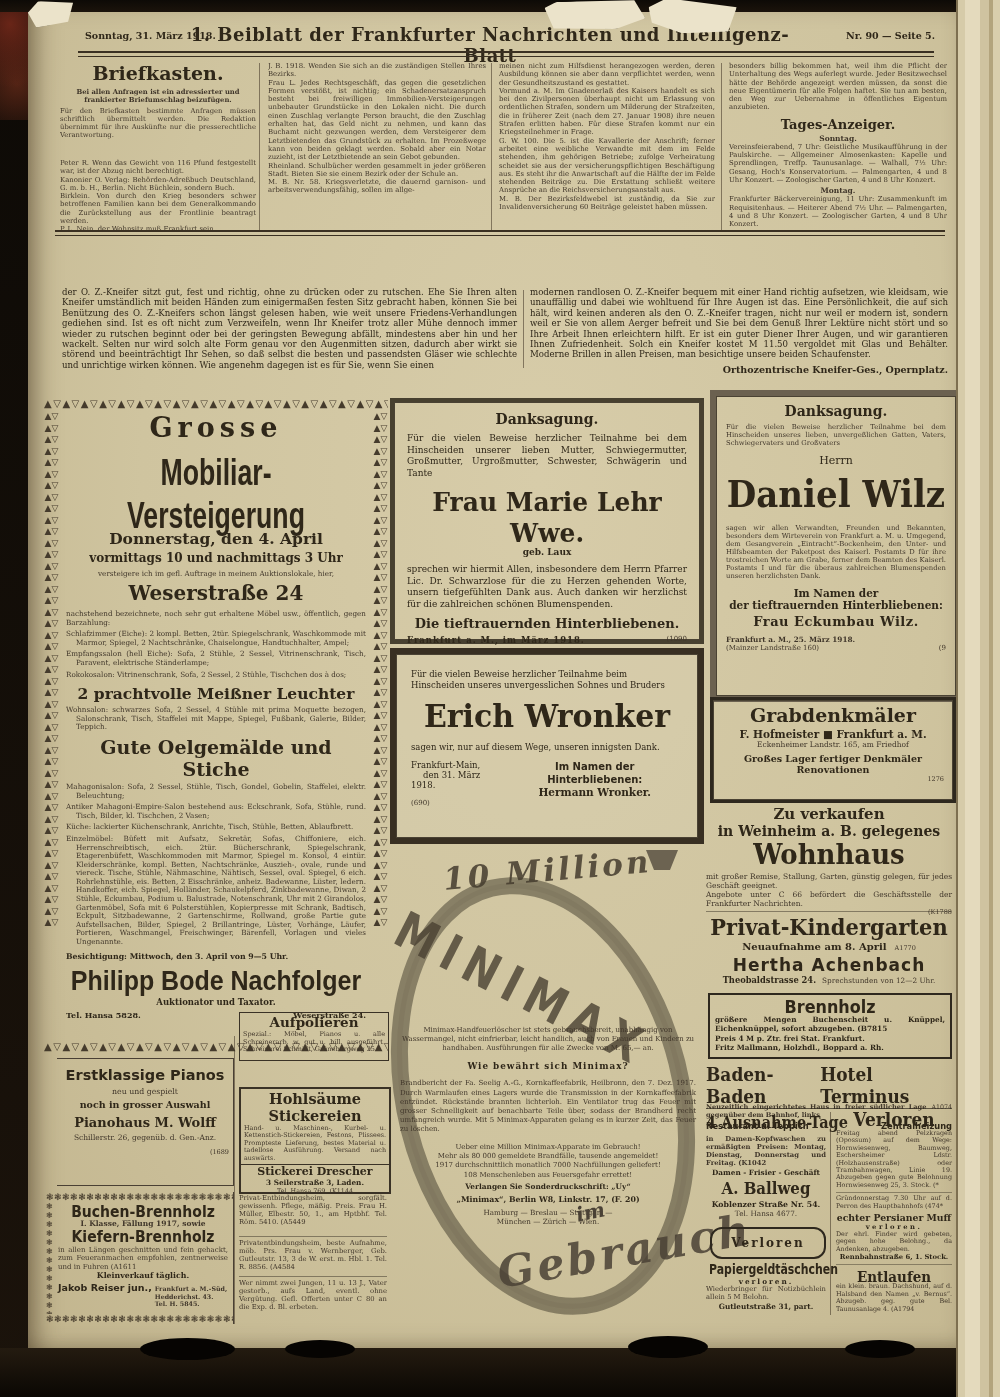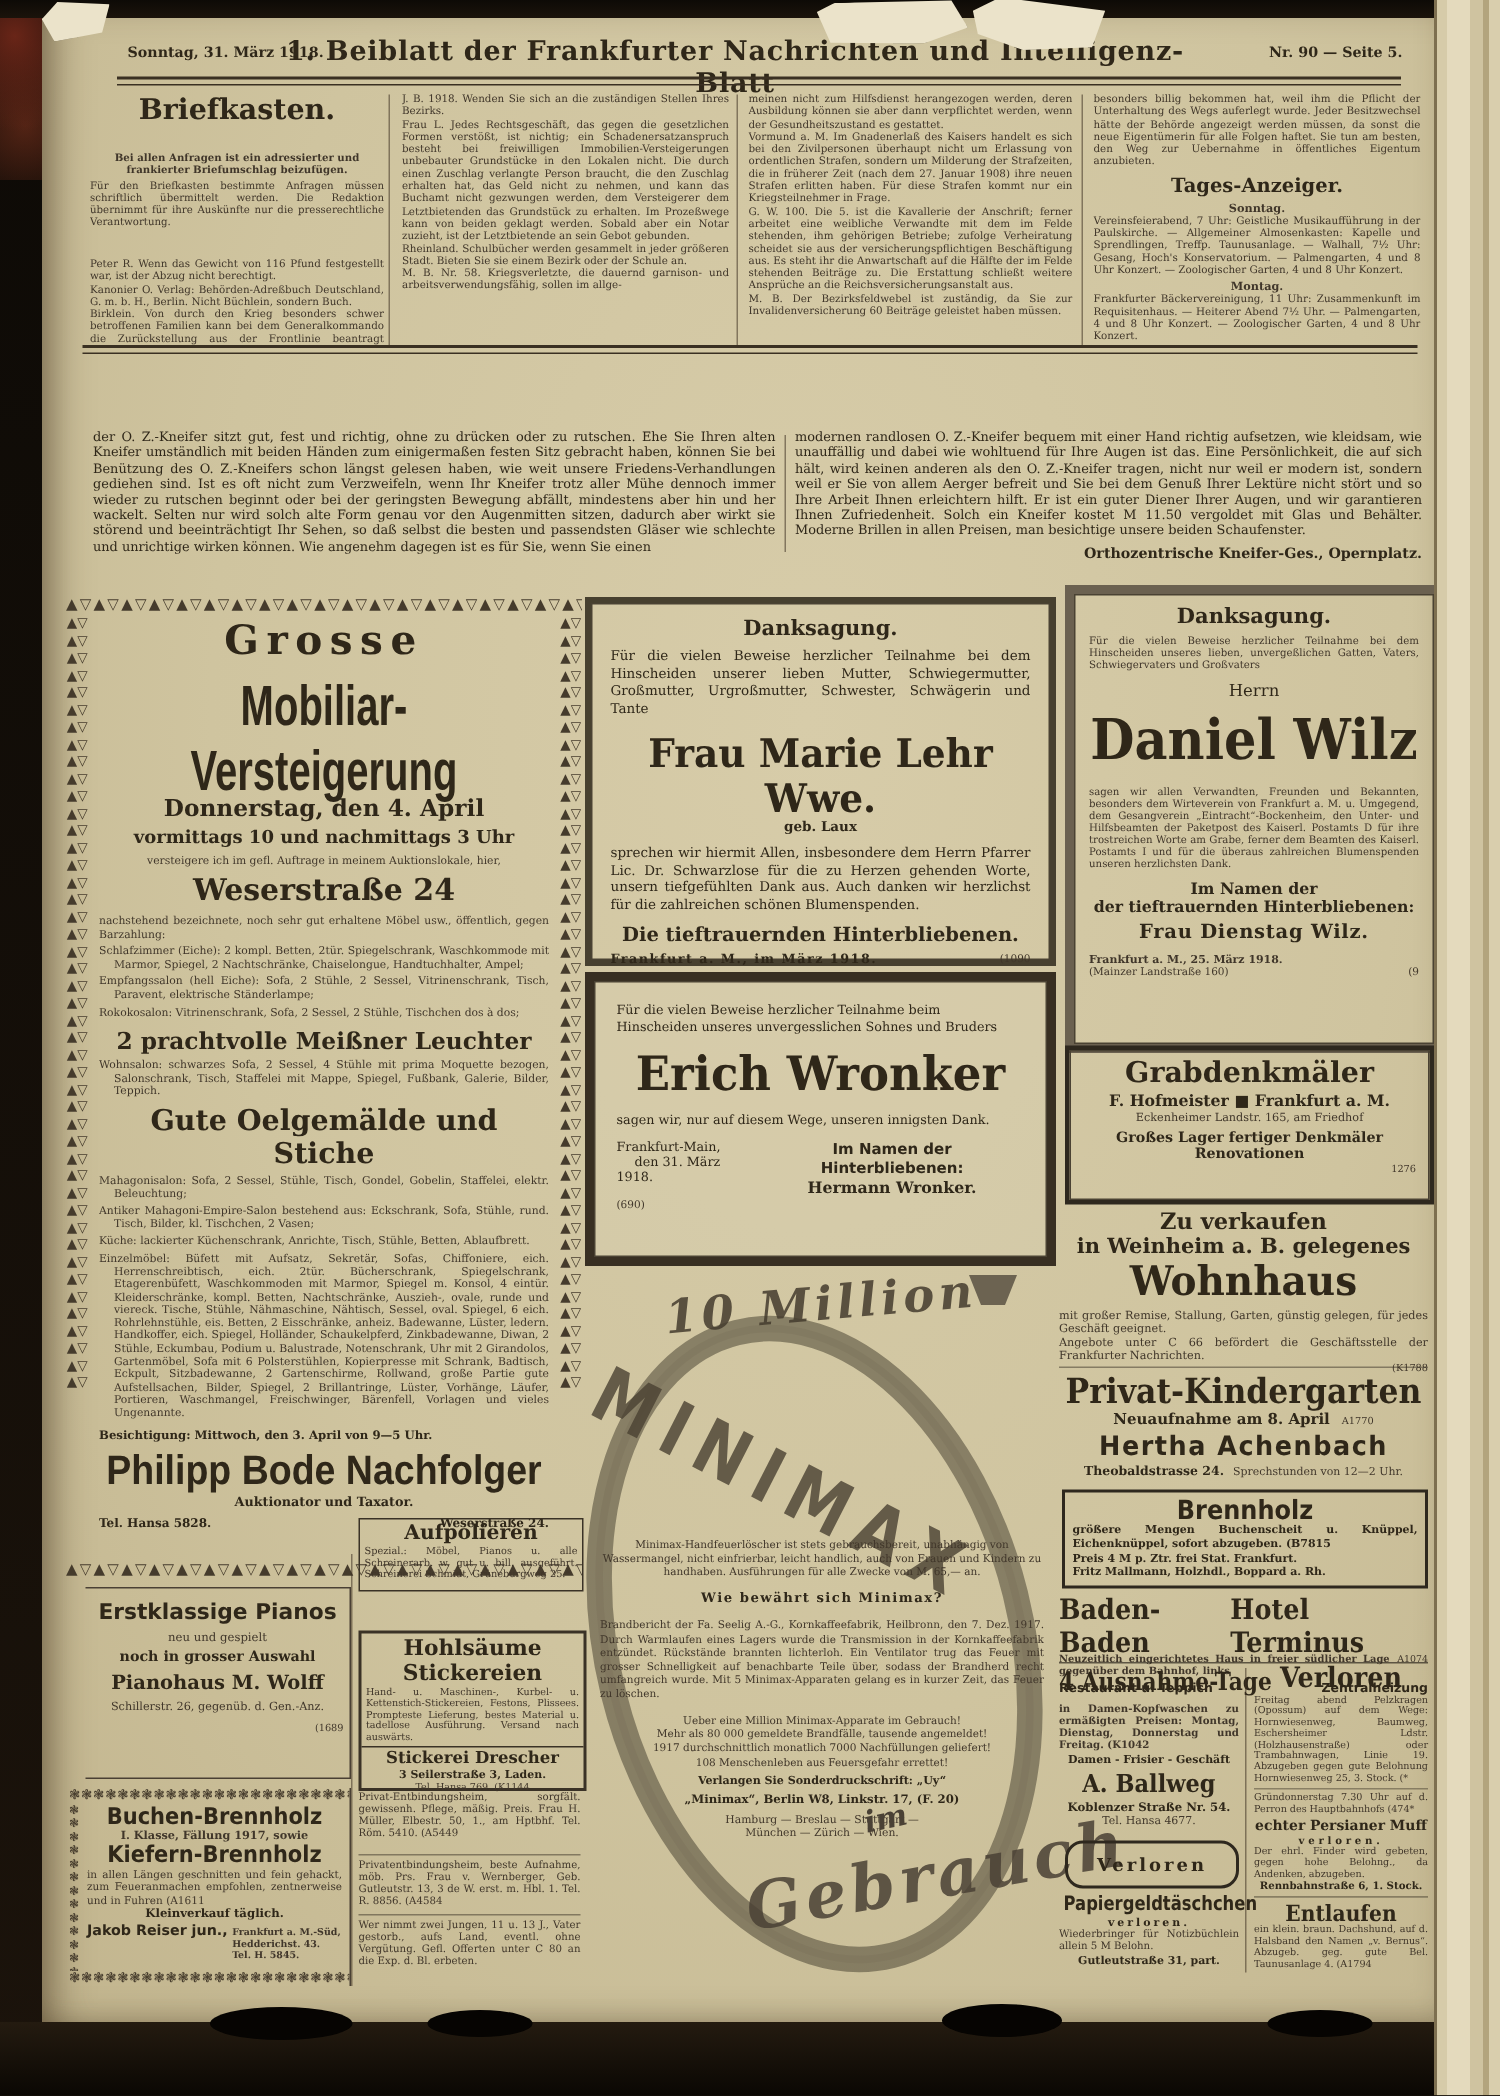--- a/index.html
+++ b/index.html
@@ -41,21 +41,21 @@
 <div id="scene">
   <div id="paper"></div>
 
   <div class="a sf b" style="left:85px;top:30px;font-size:9.5px;">Sonntag, 31. März 1918.</div>
   <div class="a sf b c" style="left:180px;right:200px;top:24px;font-size:18px;letter-spacing:.5px;">1. Beiblatt der Frankfurter Nachrichten und Intelligenz-Blatt</div>
   <div class="a sf b r" style="left:810px;width:125px;top:30px;font-size:9.5px;">Nr. 90 — Seite 5.</div>
   <div class="a hr2" style="left:78px;right:66px;top:51px;"></div>
 
   <div class="a" style="left:60px;top:62px;width:196px;height:168px;overflow:hidden;">
     <div class="sf b c" style="font-size:19px;">Briefkasten.</div>
-    <div class="sf b c dim" style="font-size:6.8px;line-height:8px;margin-top:17px;">Bei allen Anfragen ist ein adressierter und frankierter Briefumschlag beizufügen.</div>
+    <div class="sf b c dim" style="font-size:6.8px;line-height:8px;margin-top:4px;">Bei allen Anfragen ist ein adressierter und frankierter Briefumschlag beizufügen.</div>
     <div class="sf j dim" style="font-size:6.8px;line-height:8px;margin-top:3px;">Für den Briefkasten bestimmte Anfragen müssen schriftlich übermittelt werden. Die Redaktion übernimmt für ihre Auskünfte nur die presserechtliche Verantwortung.</div>
     <div class="sf j dim pre" style="font-size:6.9px;line-height:8.3px;margin-top:20px;">Peter R. Wenn das Gewicht von 116 Pfund festgestellt war, ist der Abzug nicht berechtigt.
 Kanonier O. Verlag: Behörden-Adreßbuch Deutschland, G. m. b. H., Berlin. Nicht Büchlein, sondern Buch.
 Birklein. Von durch den Krieg besonders schwer betroffenen Familien kann bei dem Generalkommando die Zurückstellung aus der Frontlinie beantragt werden.
 P. L. Nein, der Wohnsitz muß Frankfurt sein.
 B. A. A. Wenden Sie sich wegen des Apparats an das Bureau der Kriegsbeschädigtenfürsorge, Bleichstraße 18, in Frankfurt. — Wegen Kapitalabfindung wenden Sie sich an den Bezirksfeldwebel.</div>
   </div>
   <div class="a vr" style="left:259px;top:63px;height:167px;"></div>
   <div class="a j dim sf pre" style="left:268px;top:62px;width:218px;height:168px;overflow:hidden;font-size:6.9px;line-height:8.3px;">J. B. 1918. Wenden Sie sich an die zuständigen Stellen Ihres Bezirks.
 Frau L. Jedes Rechtsgeschäft, das gegen die gesetzlichen Formen verstößt, ist nichtig; ein Schadenersatzanspruch besteht bei freiwilligen Immobilien-Versteigerungen unbebauter Grundstücke in den Lokalen nicht. Die durch einen Zuschlag verlangte Person braucht, die den Zuschlag erhalten hat, das Geld nicht zu nehmen, und kann das Buchamt nicht gezwungen werden, dem Versteigerer dem Letztbietenden das Grundstück zu erhalten. Im Prozeßwege kann von beiden geklagt werden. Sobald aber ein Notar zuzieht, ist der Letztbietende an sein Gebot gebunden.
@@ -214,21 +214,21 @@
 
   <div class="a" style="left:710px;top:390px;width:240px;height:300px;border:6px solid #6b6150;">
     <div class="inner-line" style="padding:6px 9px;">
       <div class="sf b c" style="font-size:14px;">Danksagung.</div>
       <div class="sf j dim" style="font-size:6.8px;line-height:8px;margin-top:4px;">Für die vielen Beweise herzlicher Teilnahme bei dem Hinscheiden unseres lieben, unvergeßlichen Gatten, Vaters, Schwiegervaters und Großvaters</div>
       <div class="sf c" style="font-size:11px;margin-top:7px;">Herrn</div>
       <div class="sf b c condensed" style="font-size:34px;transform:scaleY(1.1);margin-top:5px;">Daniel Wilz</div>
       <div class="sf j dim" style="font-size:6.8px;line-height:8px;margin-top:12px;">sagen wir allen Verwandten, Freunden und Bekannten, besonders dem Wirteverein von Frankfurt a. M. u. Umgegend, dem Gesangverein „Eintracht“-Bockenheim, den Unter- und Hilfsbeamten der Paketpost des Kaiserl. Postamts D für ihre trostreichen Worte am Grabe, ferner dem Beamten des Kaiserl. Postamts I und für die überaus zahlreichen Blumenspenden unseren herzlichsten Dank.</div>
       <div class="sf b c" style="font-size:10.5px;margin-top:7px;">Im Namen der</div>
       <div class="sf b c" style="font-size:10.5px;">der tieftrauernden Hinterbliebenen:</div>
-      <div class="sf b c" style="font-size:13px;margin-top:3px;letter-spacing:.5px;">Frau Dienstag Wilz.</div>
+      <div class="sf b c" style="font-size:13px;margin-top:3px;letter-spacing:.5px;">Frau Eckumbau Wilz.</div>
       <div class="sf b dim" style="font-size:7.3px;margin-top:6px;">Frankfurt a. M., 25. März 1918.</div>
       <div style="display:flex;justify-content:space-between;">
         <span class="sf dim" style="font-size:7px;">(Mainzer Landstraße 160)</span>
         <span class="sf dim" style="font-size:7px;">(9</span>
       </div>
     </div>
   </div>
 
   <div class="a" style="left:710px;top:697px;width:240px;height:100px;border:3px solid #2e281e;">
     <div class="inner-line" style="padding:3px 8px;">

